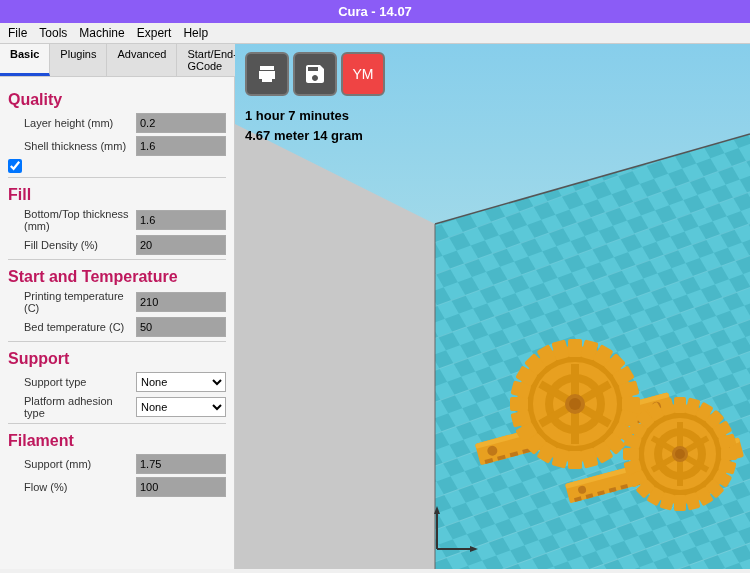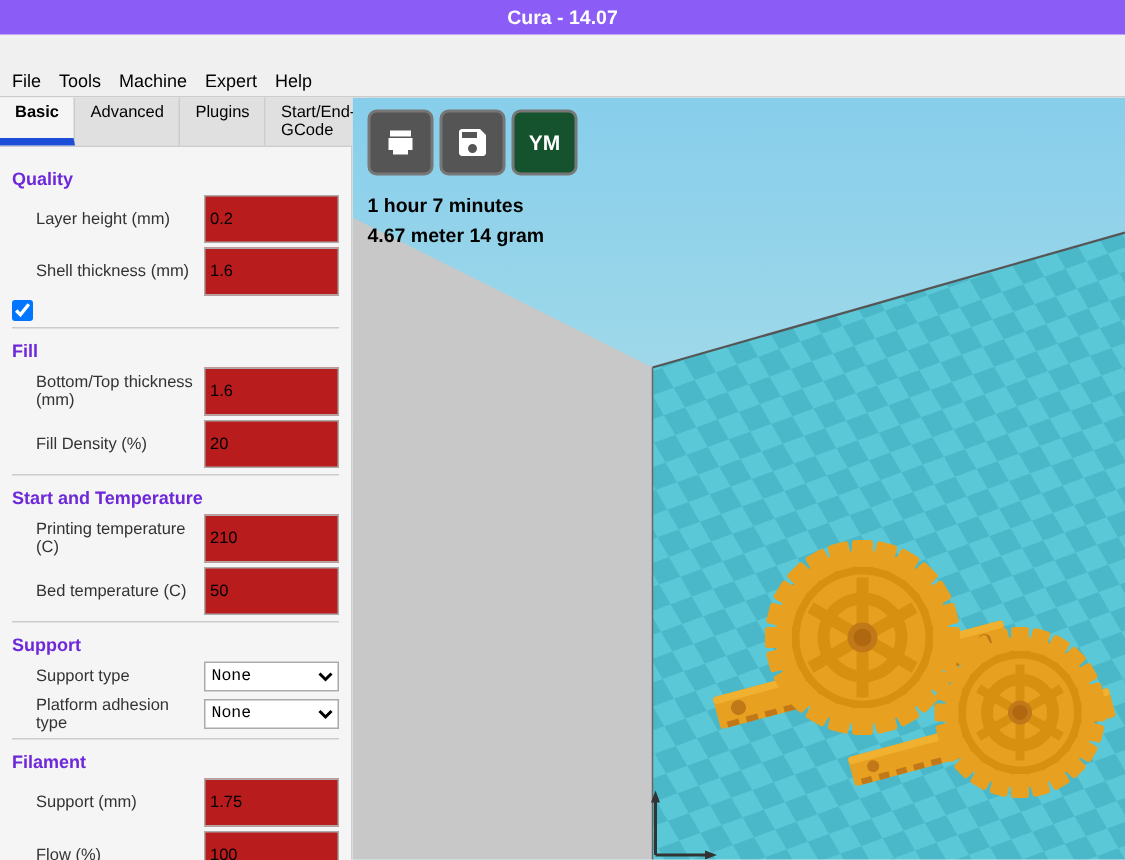--- a/index.html
+++ b/index.html
@@ -15,21 +15,20 @@
       font-weight: bold;
     }
 
     
     #menubar {
       background: #f0f0f0;
       display: flex;
       gap: 12px;
       padding: 3px 8px;
       border-bottom: 1px solid #ccc;
-      margin-top: 21px;
     }
     #menubar span {
       cursor: pointer;
       font-size: 12px;
     }
 
     
     #main {
       display: flex;
       height: calc(573px - 48px);
@@ -53,74 +52,73 @@
     }
     .tab {
       padding: 4px 10px;
       font-size: 11px;
       cursor: pointer;
       border-right: 1px solid #ccc;
       background: #e0e0e0;
     }
     .tab.active {
       background: #f5f5f5;
-      border-bottom: 5px solid #1d4ed8;
+      border-bottom: 3px solid #1d4ed8;
       font-weight: bold;
       text-align: center;
     }
 
     
     #form-area {
       padding: 6px 8px;
       overflow-y: auto;
       flex: 1;
     }
 
     .section-title {
       font-weight: bold;
-      font-size: 12px;
+      font-size: 16px;
       margin-top: 8px;
       margin-bottom: 4px;
-      color: #6d28d9;
+      color: #be185d;
     }
 
     .form-row {
       display: flex;
       align-items: center;
       margin-bottom: 3px;
     }
 
     .form-label {
       flex: 1;
       font-size: 11px;
       color: #333;
       padding-left: 16px;
     }
 
     .form-input {
       width: 90px;
-      height: 32px;
+      height: 20px;
       border: 1px solid #aaa;
       font-size: 11px;
       padding: 1px 3px;
-      background: #b91c1c;
+      background: #a3a3a3;
     }
 
     .form-checkbox {
       width: 14px;
       height: 14px;
     }
 
     .form-select {
       width: 90px;
       height: 20px;
       border: 1px solid #aaa;
       font-size: 11px;
       background: white;
-      font-family: Liberation Mono, monospace;
     }
 
     
     .divider {
       border: none;
       border-top: 1px solid #ccc;
       margin: 4px 0;
     }
 
     
@@ -161,22 +159,22 @@
       border-radius: 6px;
       display: flex;
       align-items: center;
       justify-content: center;
       cursor: pointer;
       color: white;
       font-size: 18px;
     }
 
     .tool-btn.ym {
-      background: #14532d;
-      font-weight: bold;
+      background: #ef4444;
+      font-weight: normal;
       font-size: 14px;
     }
 
     .print-info {
       position: absolute;
       top: 62px;
       left: 10px;
       color: #000;
       font-size: 13px;
       font-weight: bold;
@@ -207,22 +205,22 @@
   <span>Expert</span>
   <span>Help</span>
 </div>
 
 <div id="main">
 
   <div id="left-panel">
 
     <div id="tabs">
       <div class="tab active">Basic</div>
+      <div class="tab">Plugins</div>
       <div class="tab">Advanced</div>
-      <div class="tab">Plugins</div>
       <div class="tab">Start/End-GCode</div>
     </div>
 
     <div id="form-area">
 
       <div class="section-title">Quality</div>
       <div class="form-row">
         <span class="form-label">Layer height (mm)</span>
         <input type="text" class="form-input" value="0.2" style="">
       </div>

